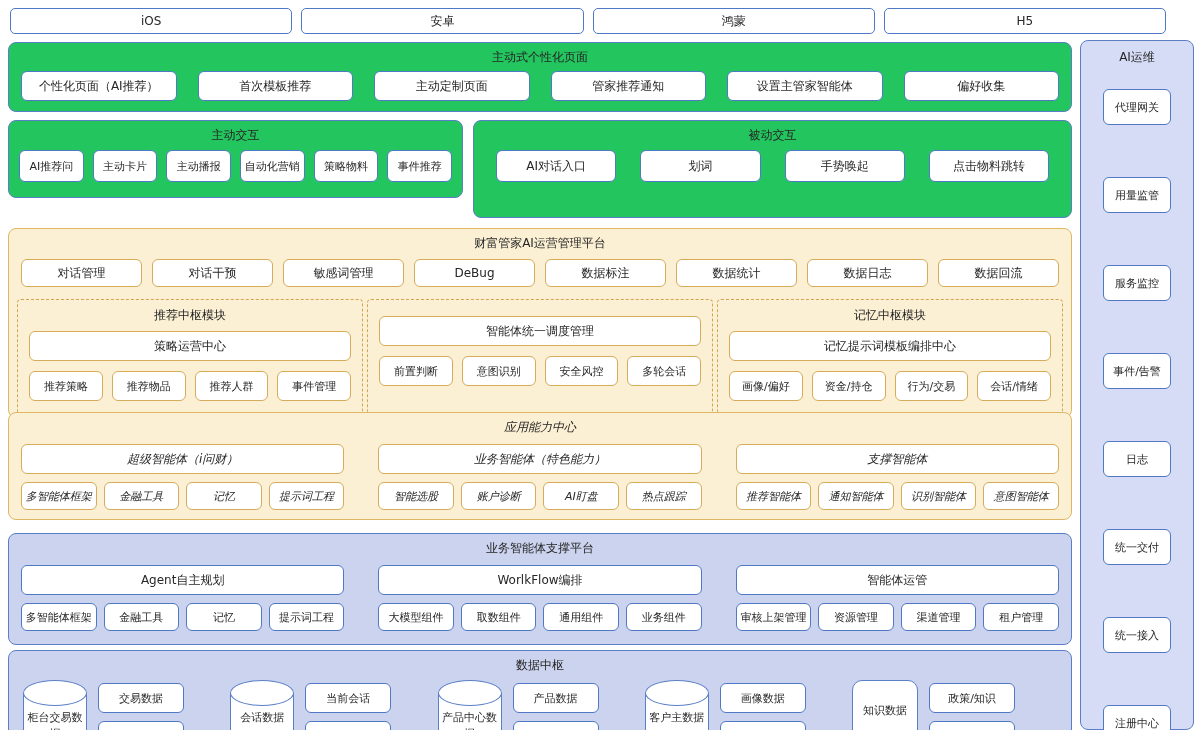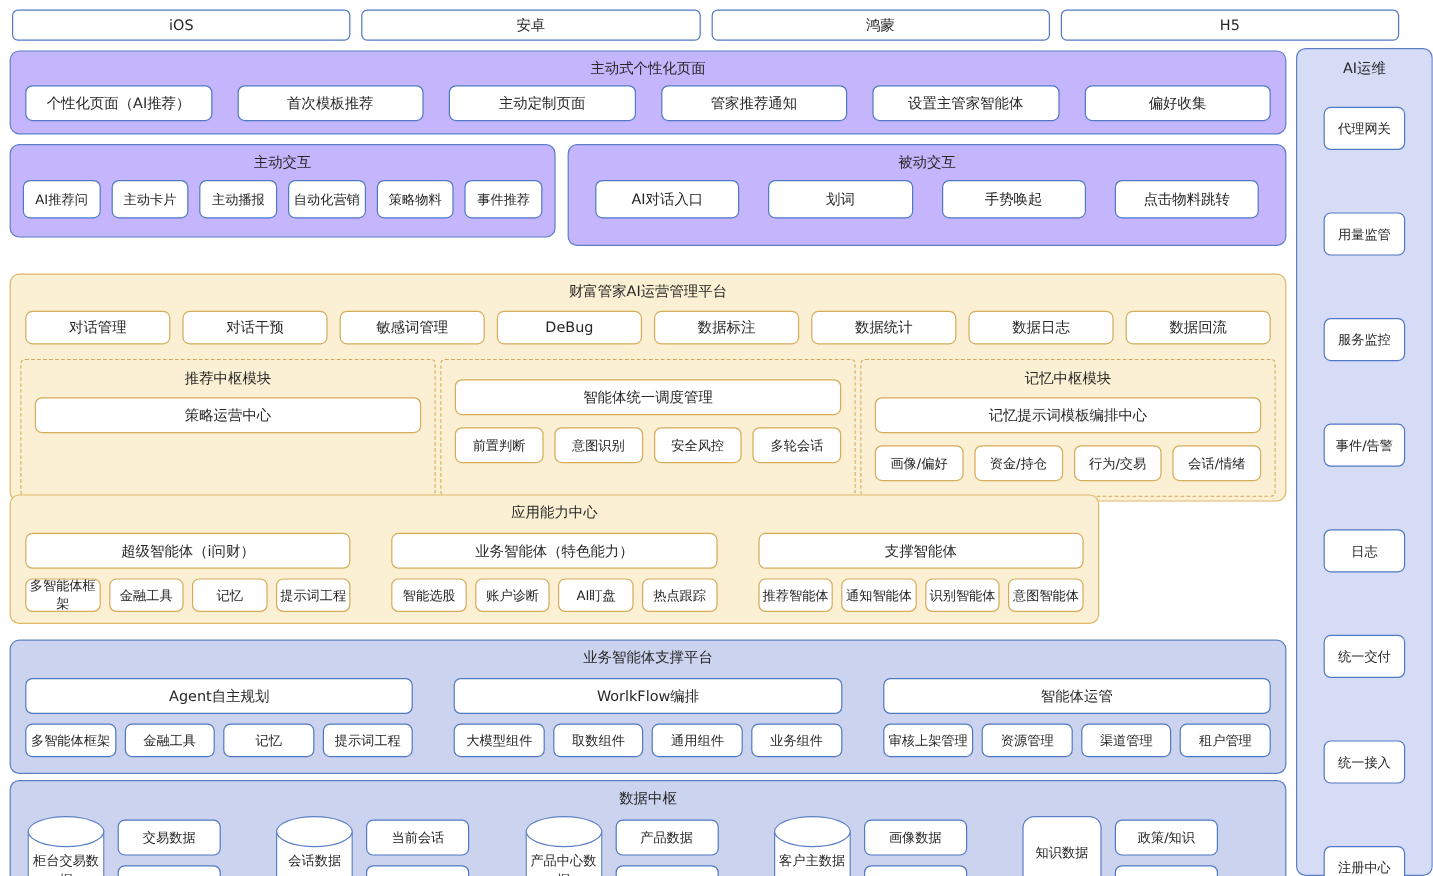--- a/index.html
+++ b/index.html
@@ -10,46 +10,46 @@
   
   .bbox{background:#fff;border:1.3px solid #4f79c4;border-radius:6px;
         display:flex;align-items:center;justify-content:center;text-align:center;}
   .ybox{background:#fff;border:1.3px solid #d6ab59;border-radius:6px;
         display:flex;align-items:center;justify-content:center;text-align:center;}
   .sec-title{text-align:center;padding-top:7px;line-height:15px;font-size:12px;}
   
   .top-row{position:absolute;left:10px;top:8px;width:1156px;display:flex;gap:9px;}
   .top-row .bbox{flex:1;height:24px;border-radius:5px;}
   
-  .bcontainer{background:#c4b5fd;border:1.3px solid #5b7fc7;border-radius:8px;position:absolute;box-sizing:border-box;}
+  .bcontainer{background:#22c55e;border:1.3px solid #5b7fc7;border-radius:8px;position:absolute;box-sizing:border-box;}
   .ycontainer{background:#fcf0d4;border:1.3px solid #dfb765;border-radius:8px;position:absolute;box-sizing:border-box;}
   .pcontainer{background:#cbd3ee;border:1.3px solid #5b7fc7;border-radius:8px;position:absolute;box-sizing:border-box;}
   
   .sec1{left:8px;top:42px;width:1064px;height:70px;}
   .sec1-row{display:flex;gap:21px;padding:6px 12px 0 12px;}
   .sec1-row .bbox{flex:1;height:28px;}
   
   .sec2a{left:8px;top:120px;width:455px;height:78px;}
-  .sec2b{left:473px;top:120px;width:599px;height:85px;}
-  .sec2-row{display:flex;gap:9px;padding:7px 10px 0 10px;}
+  .sec2b{left:473px;top:120px;width:599px;height:98px;}
+  .sec2-row{display:flex;gap:9px;padding:7px 10px 0 10px;justify-content:flex-end;}
   .sec2-row .bbox{flex:1;height:30px;font-size:11px;}
   .sec2b .sec2-row{gap:24px;padding:7px 22px 0 22px;}
   .sec2b .sec2-row .bbox{font-size:12px;}
   
   .sec3{left:8px;top:228px;width:1064px;height:190px;}
   .sec3-tools{display:flex;gap:10px;padding:8px 12px 0 12px;}
   .sec3-tools .ybox{flex:1;height:26px;}
   .sec3-mods{display:flex;gap:4px;padding:12px 8px 0 8px;}
   .module{flex:1;border:1.2px dashed #d0a654;border-radius:4px;padding:8px 11px 12px 11px;box-sizing:border-box;}
   .mod-title{text-align:center;line-height:15px;}
   .module .wide{height:28px;margin-top:8px;}
   .mod-items{display:flex;gap:9px;margin-top:10px;}
   .mod-items .ybox{flex:1;height:28px;font-size:11px;}
   
-  .sec4{left:8px;top:412px;width:908px;height:108px;}
+  .sec4{left:8px;top:412px;width:1064px;height:108px;font-style:italic;}
   .sec5{left:8px;top:533px;width:1064px;height:112px;}
   .groups{display:flex;gap:34px;padding:9px 12px 0 12px;}
   .group{flex:1;}
   .ghead{height:28px;}
   .gitems{display:flex;gap:7px;margin-top:8px;}
   .gitems > div{flex:1;height:26px;font-size:11px;}
   
   .sec6{left:8px;top:650px;width:1064px;height:110px;}
   .dgroups{display:flex;justify-content:space-between;padding:7px 56px 0 14px;}
   .dgroup{display:flex;gap:11px;}
@@ -124,20 +124,26 @@
     <div class="ybox">DeBug</div>
     <div class="ybox">数据标注</div>
     <div class="ybox">数据统计</div>
     <div class="ybox">数据日志</div>
     <div class="ybox">数据回流</div>
   </div>
   <div class="sec3-mods">
     <div class="module">
       <div class="mod-title">推荐中枢模块</div>
       <div class="ybox wide">策略运营中心</div>
+      <div class="mod-items">
+        <div class="ybox">推荐策略</div>
+        <div class="ybox">推荐物品</div>
+        <div class="ybox">推荐人群</div>
+        <div class="ybox">事件管理</div>
+      </div>
     </div>
     <div class="module">
       <div class="ybox wide">智能体统一调度管理</div>
       <div class="mod-items">
         <div class="ybox">前置判断</div>
         <div class="ybox">意图识别</div>
         <div class="ybox">安全风控</div>
         <div class="ybox">多轮会话</div>
       </div>
     </div>

